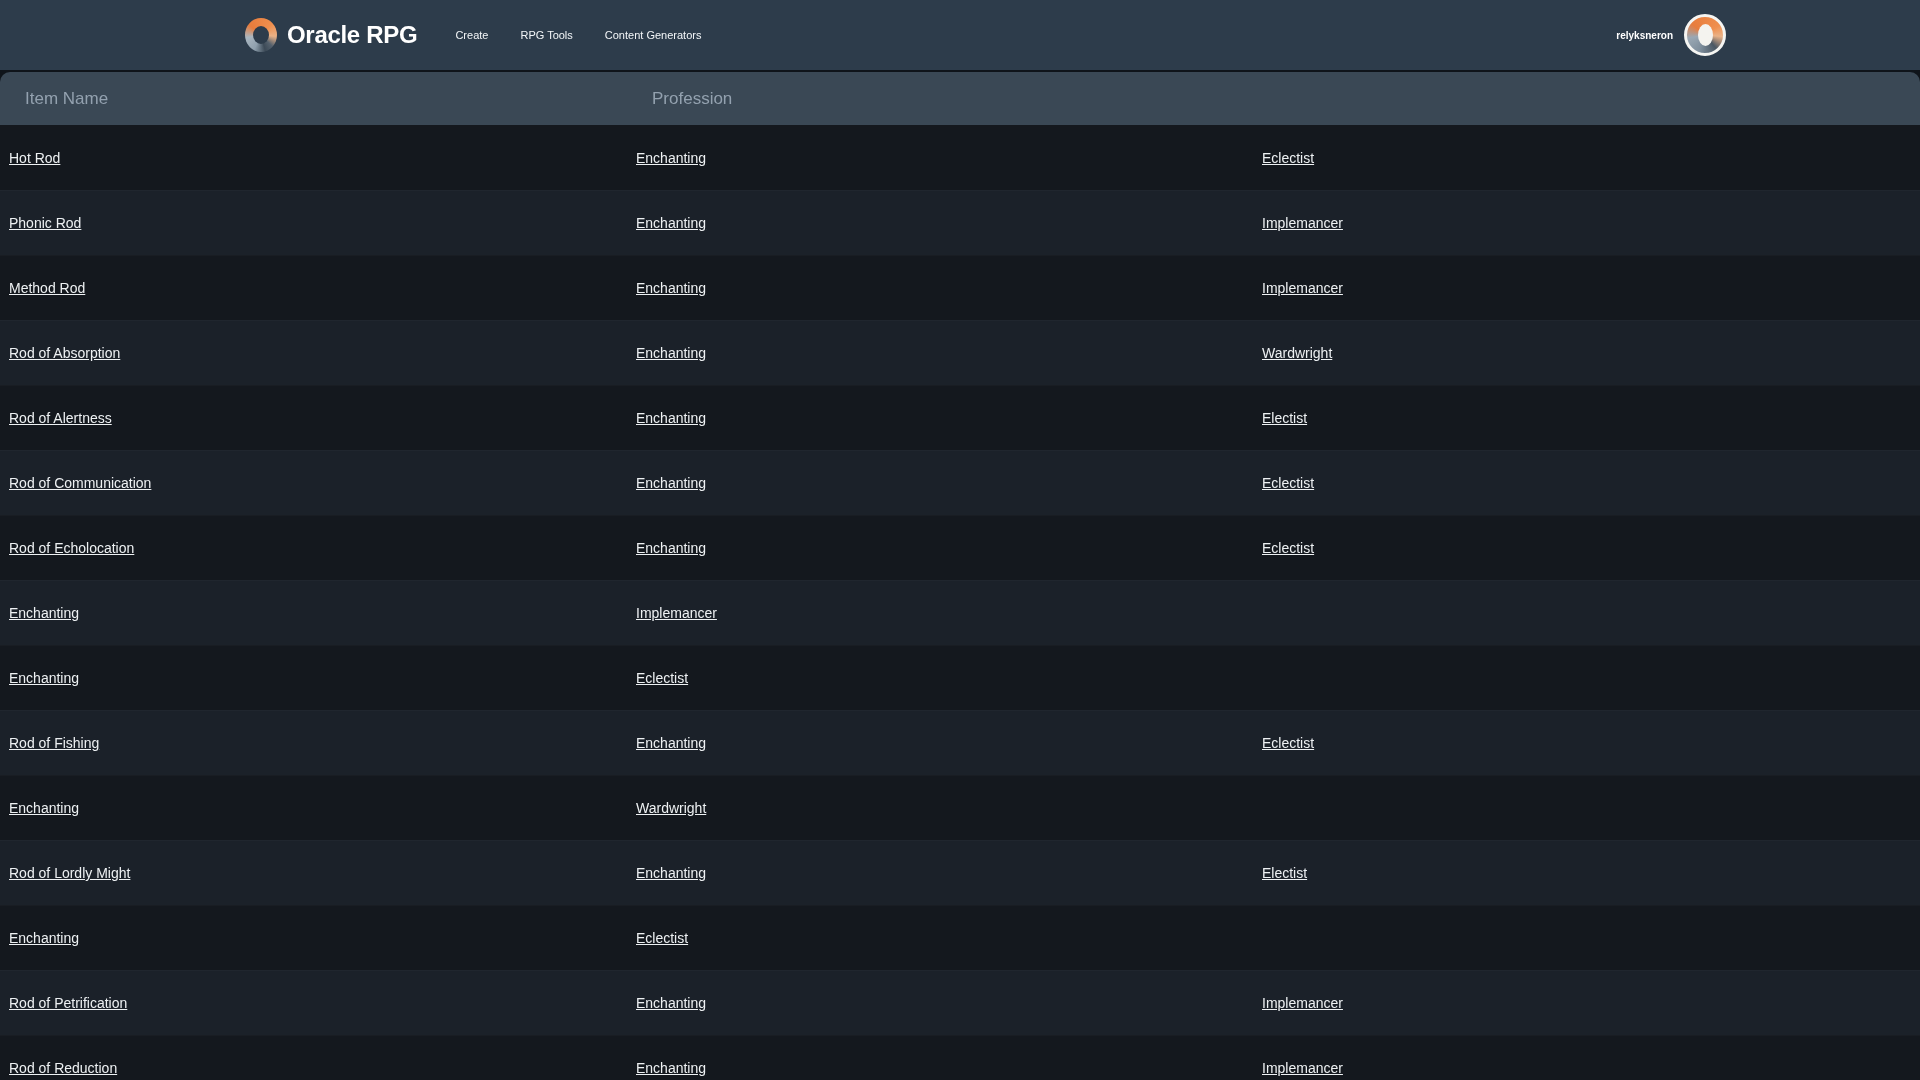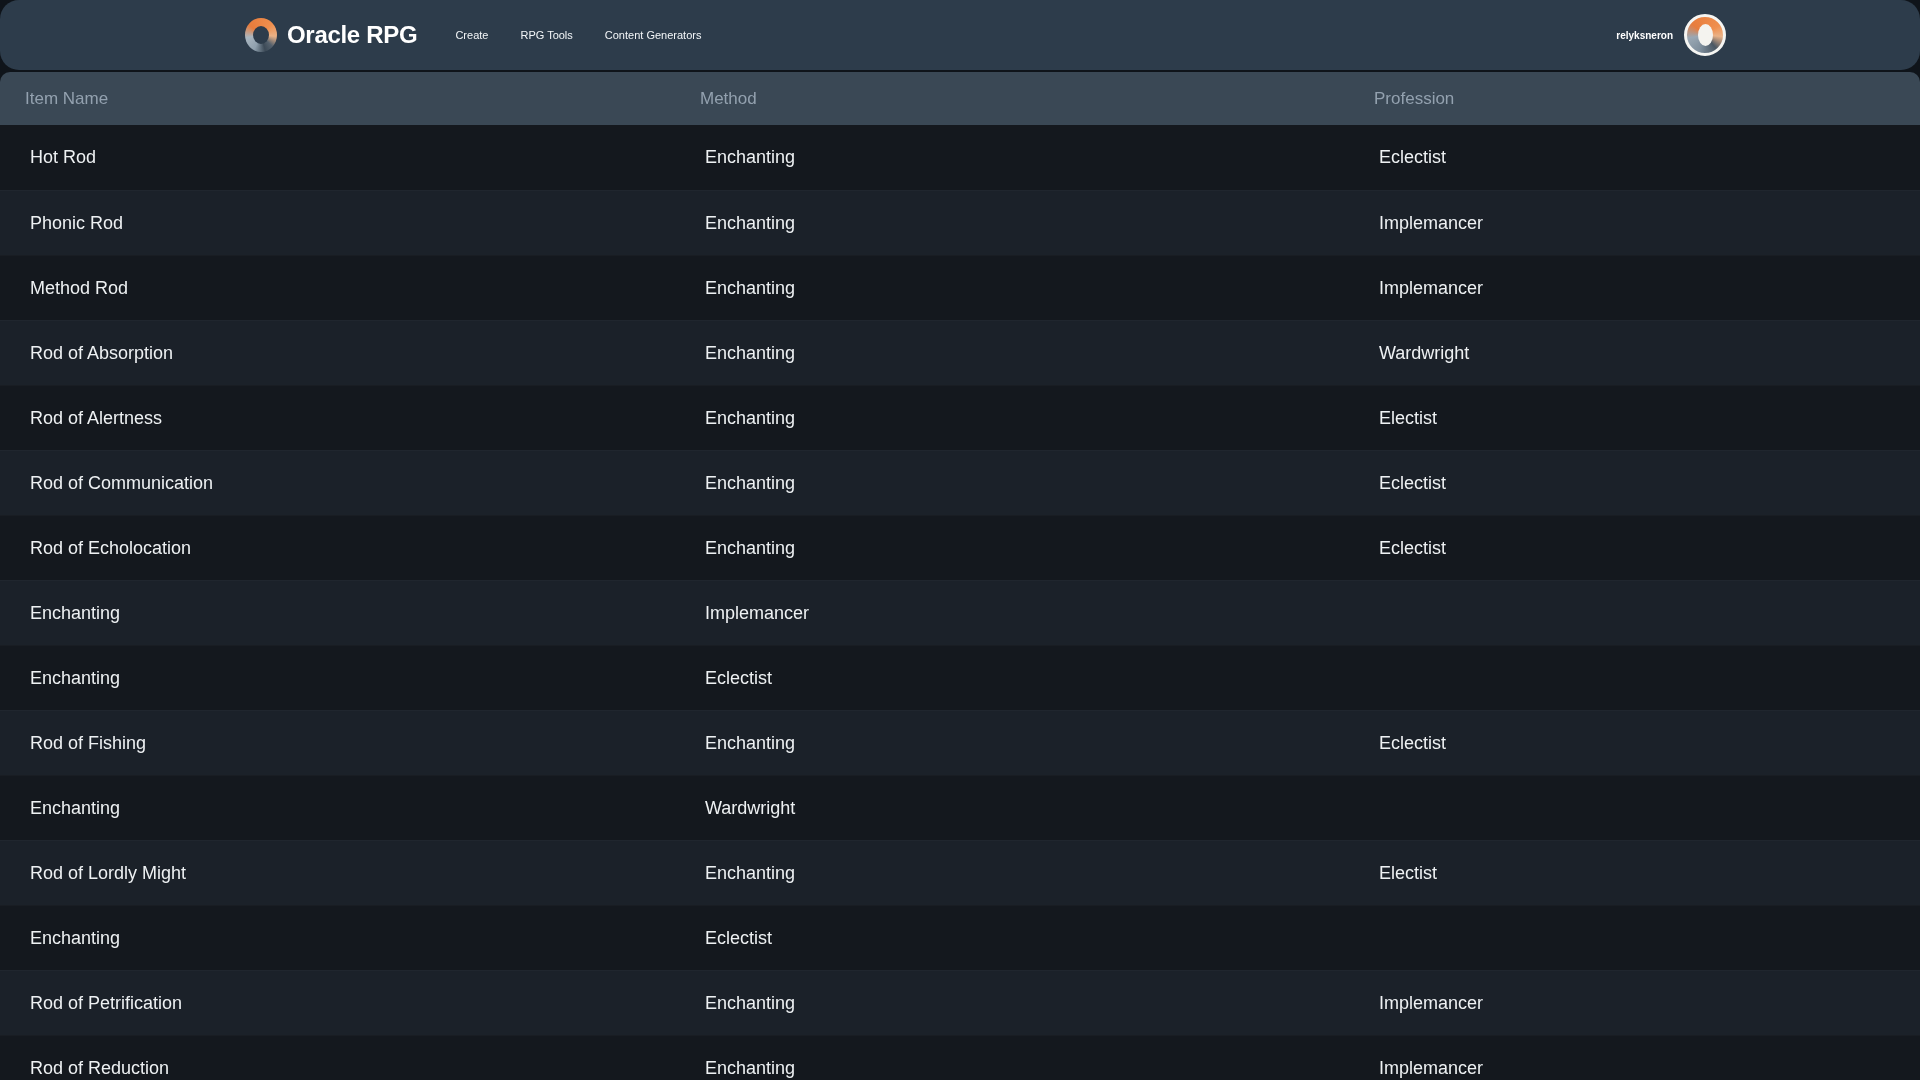--- a/index.html
+++ b/index.html
@@ -11,21 +11,20 @@
 
   
   .navbar {
     height: 70px;
     background: #2d3c4b;
     display: flex;
     align-items: center;
     justify-content: space-between;
     padding-left: 245px;
     padding-right: 194px;
-    border-radius: 19px;
   }
   .nav-left { display: flex; align-items: center; }
   .brand { display: flex; align-items: center; gap: 10px; cursor: pointer; }
   .logo-mark {
     width: 32px; height: 34px; border-radius: 50%;
     background: conic-gradient(from 205deg,
       #8fa0ae 0deg, #a9b6c0 55deg, #e87c3c 105deg, #ef8f4e 200deg,
       #eab287 250deg, #55616d 290deg, #3c4a57 320deg, #8fa0ae 360deg);
     position: relative;
   }
@@ -61,37 +60,36 @@
   
   .table-wrap {
     margin-top: 2px;
     border-radius: 10px 10px 0 0;
     overflow: hidden;
   }
   .thead, .row {
     display: grid;
     grid-template-columns: 627px 626px 1fr;
     align-items: center;
-    gap: 48px;
   }
   .thead {
     height: 53px;
     background: #3a4855;
   }
   .th {
     color: #93a1af; font-size: 17px; font-weight: 400;
     padding-left: 25px; cursor: pointer;
   }
   .row { height: 65px; }
   .row:nth-child(odd)  { background: #14181e; }
   .row:nth-child(even) { background: #1b2129; }
   .row + .row { border-top: 1px solid rgba(255,255,255,0.025); }
   .cell {
-    color: #eef1f3; font-size: 18px; font-weight: 400;
-    padding-left: 30px; white-space: nowrap;
+    color: #eef1f3; font-size: 14px; font-weight: 400;
+    padding-left: 9px; white-space: nowrap; text-decoration: underline;
   }
 </style>
 </head>
 <body>
 
 <header class="navbar">
   <div class="nav-left">
     <div class="brand">
       <span class="logo-mark"></span>
       <span class="brand-text">Oracle RPG</span>
@@ -104,21 +102,20 @@
   </div>
   <div class="nav-right">
     <span class="username">relyksneron</span>
     <span class="avatar"></span>
   </div>
 </header>
 
 <main class="table-wrap">
   <div class="thead">
     <div class="th">Item Name</div>
-    <div class="th">Method</div>
     <div class="th">Profession</div>
   </div>
   <div>
     <div class="row">
       <div class="cell">Hot Rod</div>
       <div class="cell">Enchanting</div>
       <div class="cell">Eclectist</div>
     </div>
     <div class="row">
       <div class="cell">Phonic Rod</div>

